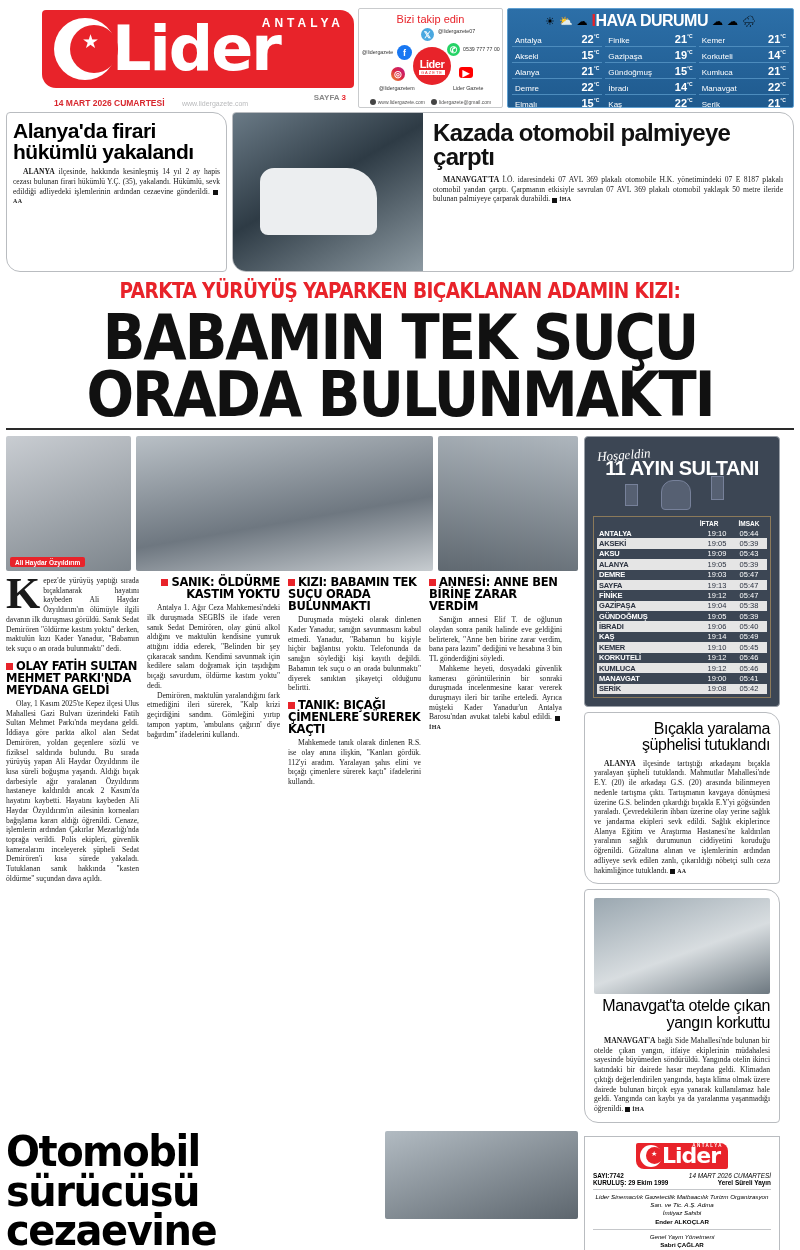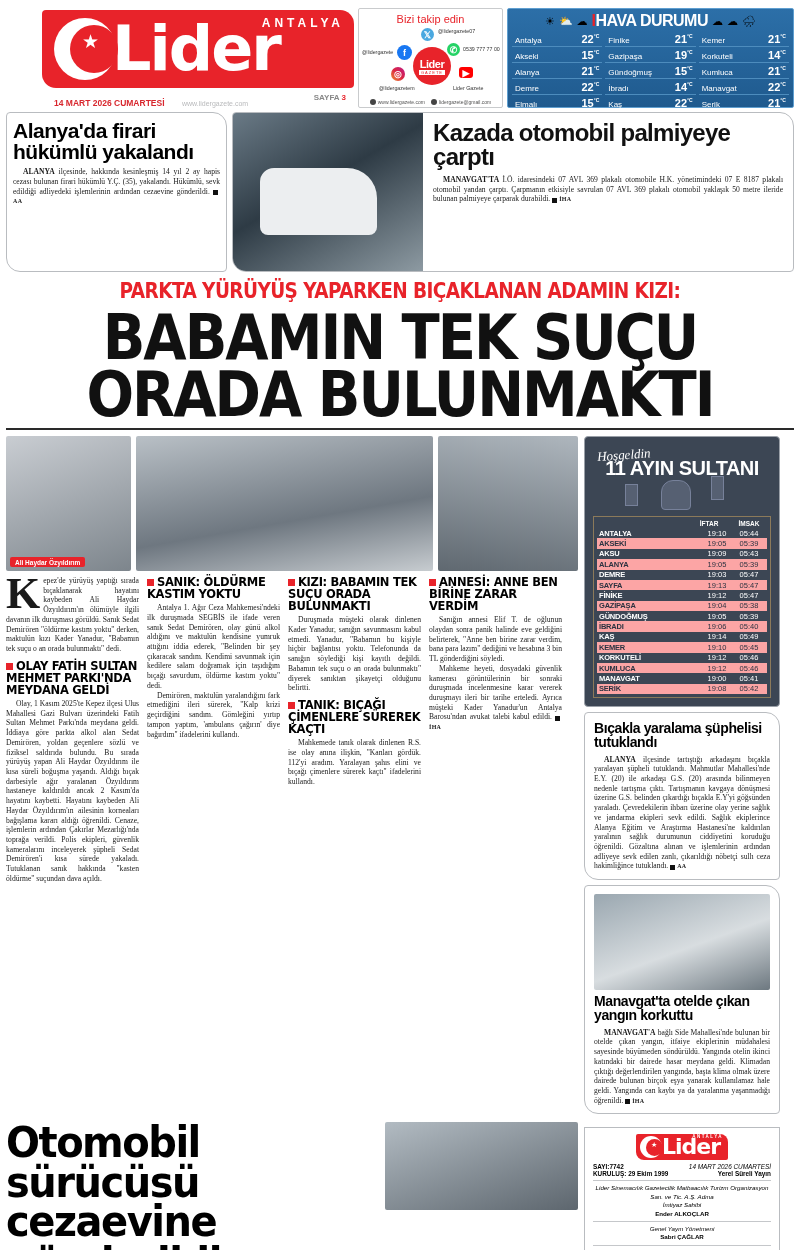--- a/index.html
+++ b/index.html
@@ -148,26 +148,26 @@
     border:1px solid #9aa0a8;
   }
   .rz-hos { color:#fff; font-family:"Liberation Serif", serif; font-style:italic; font-size:13px; transform:rotate(-4deg); margin-left:4px;}
   .rz-title { color:#fff; font-size:20px; font-weight:bold; text-align:center; letter-spacing:-0.5px; margin-top:-2px;}
   .lanterns { height:34px; position:relative; }
   .lant { position:absolute; width:13px; background:#566072; border:1px solid #77819a; }
   .rz-table { border:1px solid #8c7a5a; padding:3px; margin-top:2px; }
   .rz-hdr { display:flex; justify-content:flex-end; gap:8px; color:#fff; font-size:6.5px; font-weight:bold; padding-right:2px; margin-bottom:1px;}
   .rz-hdr span { width:32px; text-align:center;}
   .rz-row { display:flex; align-items:center; font-size:7.5px; color:#fff; padding:0.7px 2px; }
-  .rz-row.alt { background:#fca5a5; color:#2b3240; }
+  .rz-row.alt { background:#e5e5e5; color:#2b3240; }
   .rz-city { flex:1; font-weight:bold; letter-spacing:-0.2px;}
   .rz-t { width:32px; text-align:center; }
 
   .rail-box { border:1px solid #b9bcc0; border-radius:4px 14px 4px 14px; padding:8px 9px; margin-top:5px; }
-  .h-rail { font-size:14px; font-weight:bold; line-height:1.02; text-align:left; letter-spacing:-0.4px; }
+  .h-rail { font-size:16px; font-weight:normal; line-height:1.02; text-align:right; letter-spacing:-0.4px; }
   .rail-photo { height:96px; border-radius:2px; background:linear-gradient(160deg,#9aa7b0,#d8dde0 55%,#6d7880); margin-bottom:4px;}
 
   
   .bottomwrap { padding: 8px 6px 0 6px; }
   .botrow { display:flex; gap:6px; }
   .botleft { width:572px; }
   .bothead-row { display:flex; gap:6px; align-items:flex-start;}
   .h-bottom {
     font-size:40px; font-weight:bold; line-height:0.93; letter-spacing:-1.5px;
     font-family:"DejaVu Sans", sans-serif; flex:1; transform:scaleY(1.08); transform-origin: top left;
@@ -364,21 +364,21 @@
 
       <div class="cols4">
 
         <div class="col">
           <p class="body-ser dropcap">Kepez'de yürüyüş yaptığı sırada bıçaklanarak hayatını kaybeden Ali Haydar Özyıldırım'ın ölümüyle ilgili davanın ilk duruşması görüldü. Sanık Sedat Demirören "öldürme kastım yoktu" derken, maktulün kızı Kader Yanadur, "Babamın tek suçu o an orada bulunmaktı" dedi.</p>
           <div class="subhead"><i class="sq"></i><span>OLAY FATİH SULTAN MEHMET PARKI'NDA MEYDANA GELDİ</span></div>
           <p class="body-ser indent">Olay, 1 Kasım 2025'te Kepez ilçesi Ulus Mahallesi Gazi Bulvarı üzerindeki Fatih Sultan Mehmet Parkı'nda meydana geldi. İddiaya göre parkta alkol alan Sedat Demirören, yoldan geçenlere sözlü ve fiziksel saldırıda bulundu. Bu sırada yürüyüş yapan Ali Haydar Özyıldırım ile kısa süreli boğuşma yaşandı. Aldığı bıçak darbesiyle ağır yaralanan Özyıldırım hastaneye kaldırıldı ancak 2 Kasım'da hayatını kaybetti. Hayatını kaybeden Ali Haydar Özyıldırım'ın ailesinin korneaları bağışlama kararı aldığı öğrenildi. Cenaze, işlemlerin ardından Çakırlar Mezarlığı'nda toprağa verildi. Polis ekipleri, güvenlik kameralarını inceleyerek şüpheli Sedat Demirören'i kısa sürede yakaladı. Tutuklanan sanık hakkında "kasten öldürme" suçundan dava açıldı.</p>
         </div>
 
         <div class="col">
-          <div class="subhead" style="margin-top:0;"><i class="sq"></i><span>SANIK: ÖLDÜRME KASTIM YOKTU</span></div>
+          <div class="subhead" style="margin-top:0;text-align:right;"><i class="sq"></i><span>SANIK: ÖLDÜRME KASTIM YOKTU</span></div>
           <p class="body-ser indent">Antalya 1. Ağır Ceza Mahkemesi'ndeki ilk duruşmada SEGBİS ile ifade veren sanık Sedat Demirören, olay günü alkol aldığını ve maktulün kendisine yumruk attığını iddia ederek, "Belinden bir şey çıkaracak sandım. Kendimi savunmak için kedilere salam doğramak için taşıdığım bıçağı savurdum, öldürme kastım yoktu" dedi.</p>
           <p class="body-ser indent">Demirören, maktulün yaralandığını fark etmediğini ileri sürerek, "Kalp krizi geçirdiğini sandım. Gömleğini yırtıp tampon yaptım, 'ambulans çağırın' diye bağırdım" ifadelerini kullandı.</p>
         </div>
 
         <div class="col">
           <div class="subhead" style="margin-top:0;"><i class="sq"></i><span>KIZI: BABAMIN TEK SUÇU ORADA BULUNMAKTI</span></div>
           <p class="body-ser indent">Duruşmada müşteki olarak dinlenen Kader Yanadur, sanığın savunmasını kabul etmedi. Yanadur, "Babamın bu kişiyle hiçbir bağlantısı yoktu. Telefonunda da sanığın söylediği kişi kayıtlı değildi. Babamın tek suçu o an orada bulunmaktı" diyerek sanıktan şikayetçi olduğunu belirtti.</p>
           <div class="subhead"><i class="sq"></i><span>TANIK: BIÇAĞI ÇİMENLERE SÜREREK KAÇTI</span></div>
           <p class="body-ser indent">Mahkemede tanık olarak dinlenen R.S. ise olay anına ilişkin, "Kanları gördük. 112'yi aradım. Yaralayan şahıs elini ve bıçağı çimenlere sürerek kaçtı" ifadelerini kullandı.</p>
         </div>

